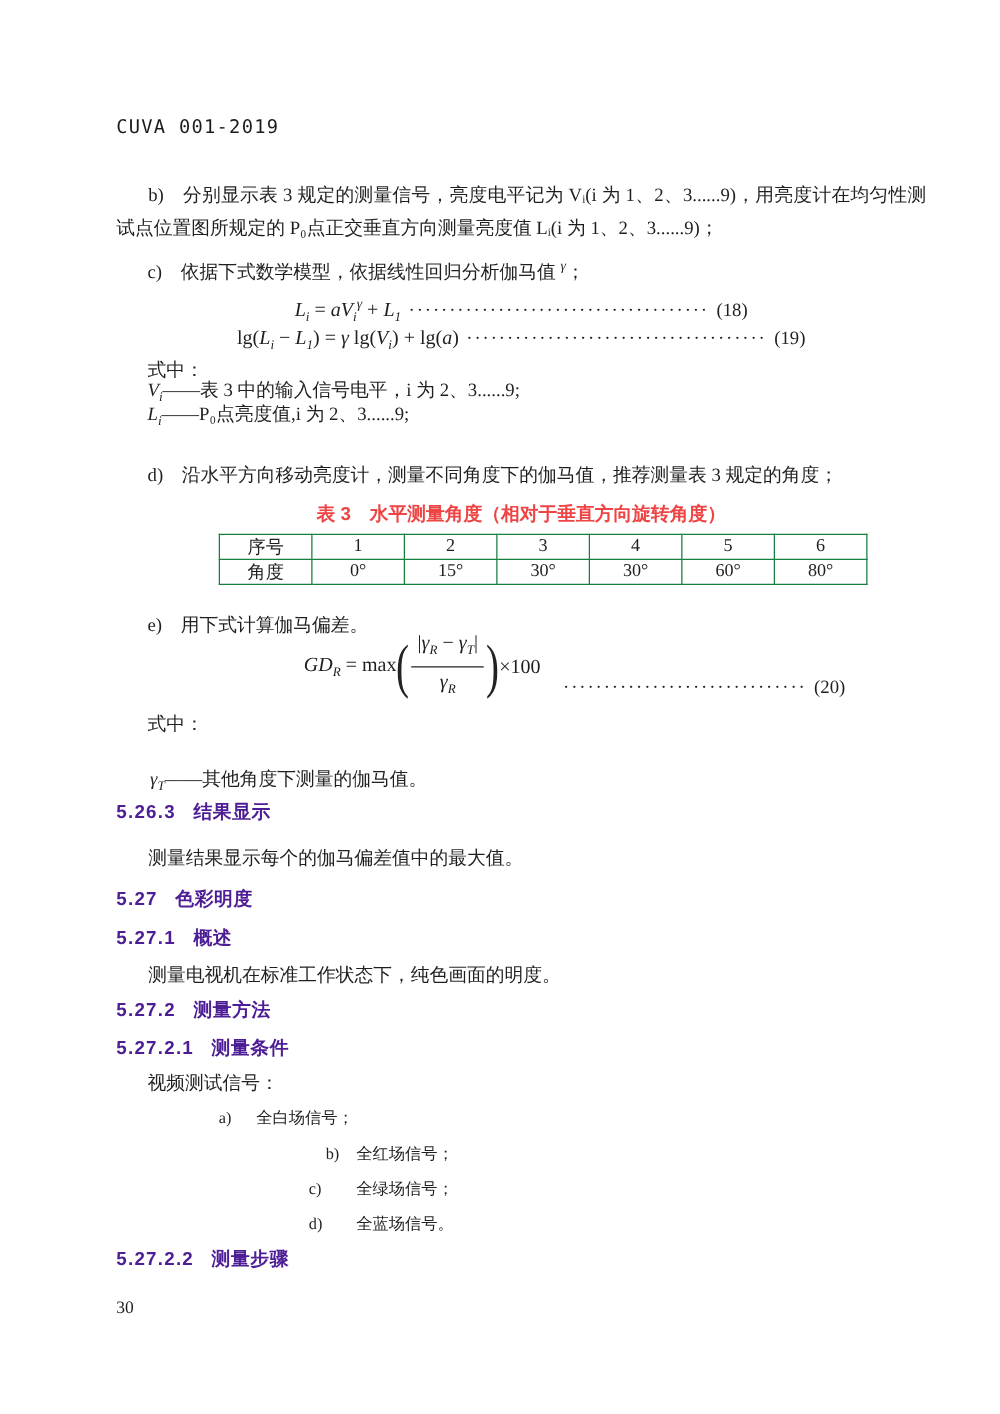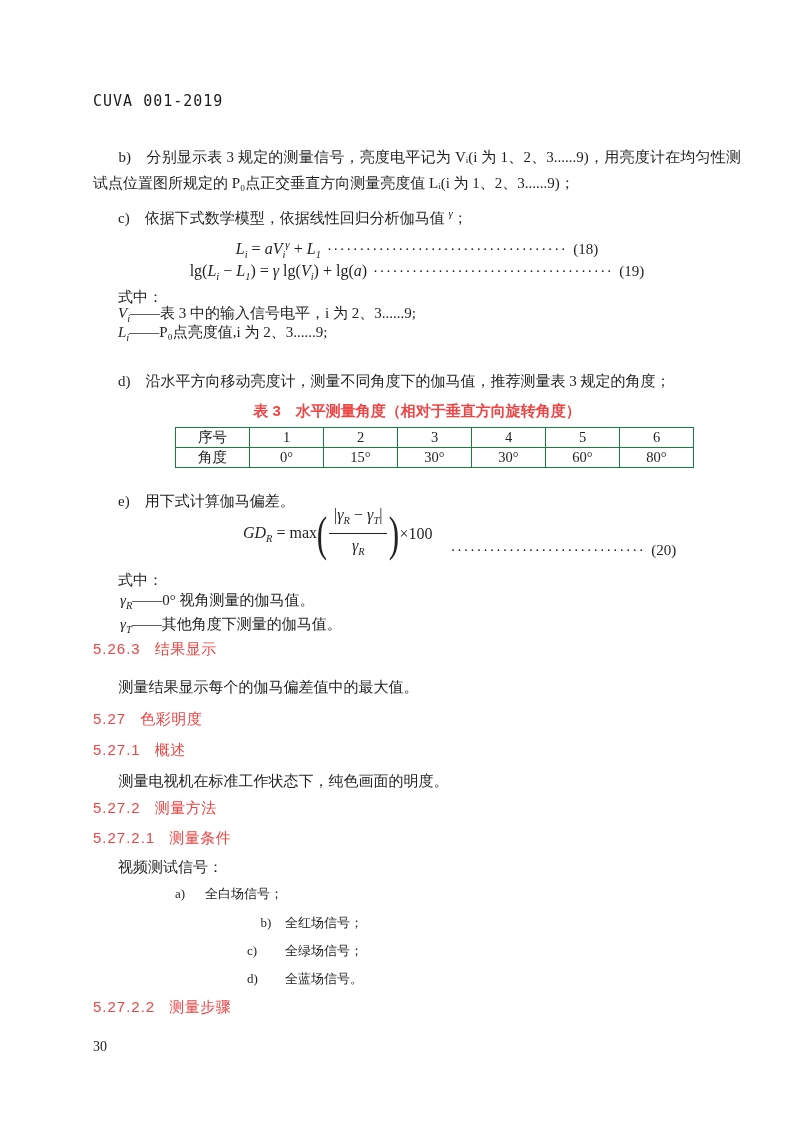--- a/index.html
+++ b/index.html
@@ -66,21 +66,21 @@
     font-style:normal;font-size:48px;font-weight:300;line-height:0.9;
     transform:scaleX(0.65);margin:0 -3px;color:#222;
   }
   .frac{display:inline-flex;flex-direction:column;align-items:center;margin:0 2px;line-height:20px;}
   .fnum{padding:0 5px 2px;border-bottom:1.3px solid #222;}
   .fden{padding-top:2px;}
   .eq20-leader{padding-bottom:3px;white-space:nowrap;}
   .heading{
     left:93px;
     font-family:"Liberation Sans","DejaVu Sans",sans-serif;
-    font-weight:400;font-size:15px;color:#ef4444;
+    font-weight:700;font-size:15px;color:#4c1d95;
     letter-spacing:0.5px;
   }
   .h-num{margin-right:14px;letter-spacing:1px;}
   .signal{font-size:13px;line-height:20px;}
   .sig-label{display:inline-block;min-width:30px;}
   .signal.deep .sig-label{min-width:38px;}
   .pagenum{left:93px;top:1039px;font-size:14px;}
 </style>
 </head>
 <body>
@@ -151,23 +151,20 @@
       <span class="bigparen">)</span>
       <span><span class="m-up">×100</span></span>
     </div>
     <div class="eq20-leader">
       <span class="leader">······························</span><span class="eq-num">(20)</span>
     </div>
   </div>
 
   <p class="abs line" style="top:569px;left:118px;margin:0;">式中：</p>
 
-  <p class="abs def" style="top:590px;left:120px;margin:0;">
-    <span><span class="m-it">γ</span><sub class="m-sub">R</sub></span><span>——0° 视角测量的伽马值。</span>
-  </p>
 
   <p class="abs def" style="top:614px;left:120px;margin:0;">
     <span><span class="m-it">γ</span><sub class="m-sub">T</sub></span><span>——其他角度下测量的伽马值。</span>
   </p>
 
   <div class="abs heading" style="top:640px;">
     <span class="h-num">5.26.3</span><span class="h-title">结果显示</span>
   </div>
 
   <p class="abs para indent" style="top:674px;margin:0;">测量结果显示每个的伽马偏差值中的最大值。</p>

